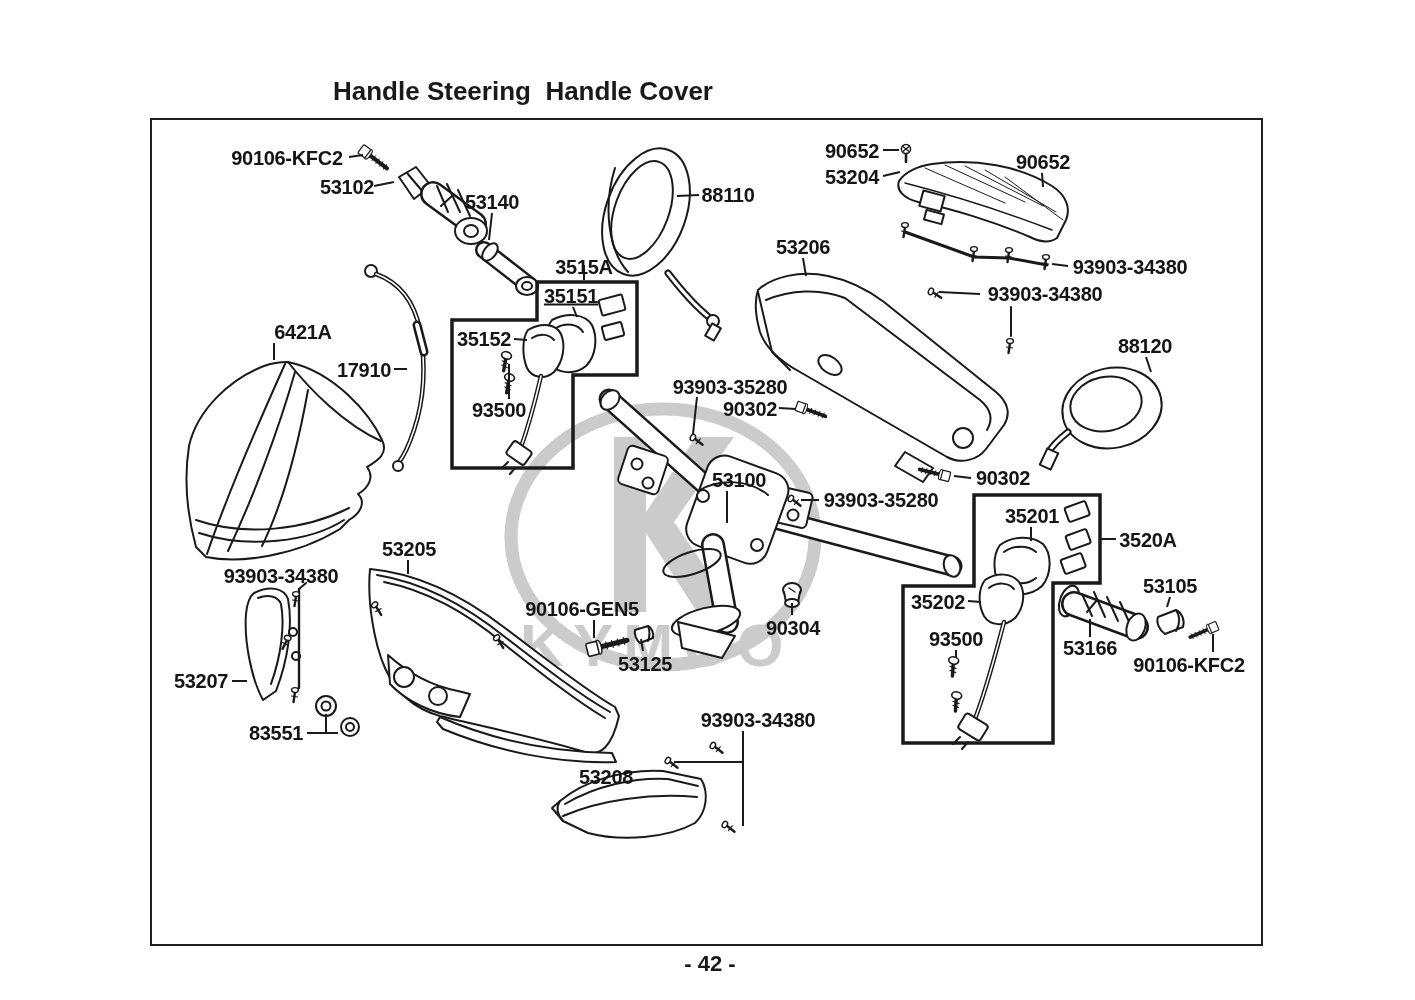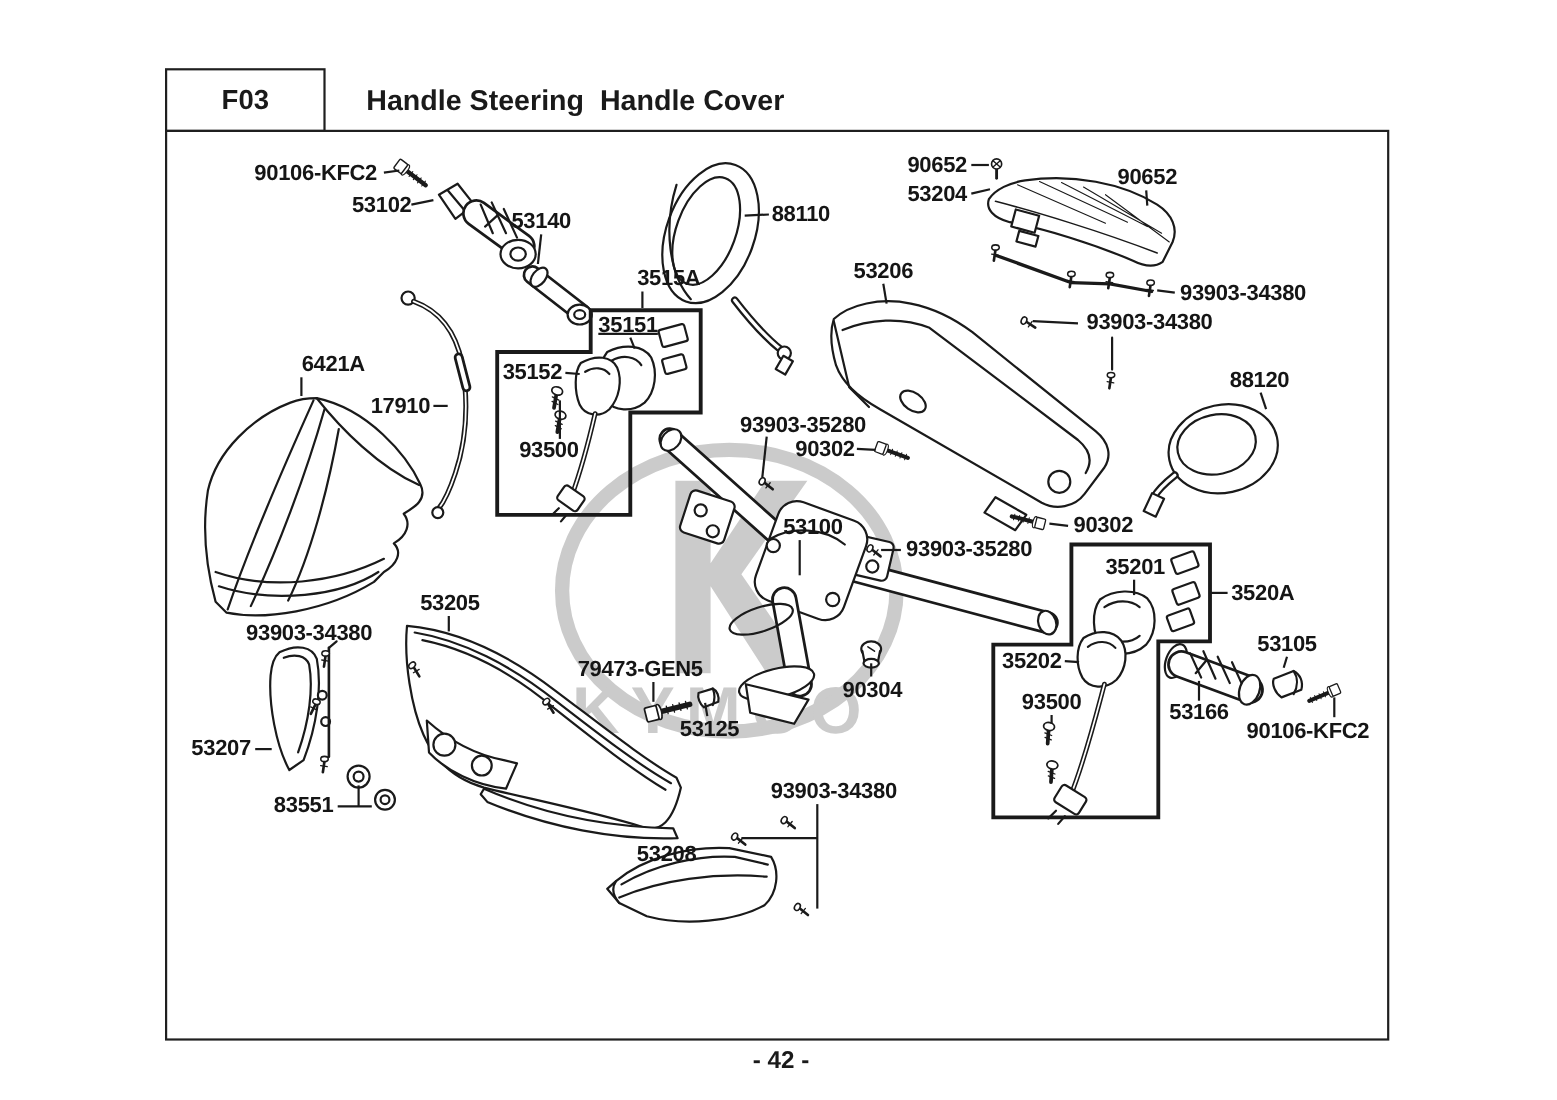--- a/index.html
+++ b/index.html
@@ -18,23 +18,20 @@
         letter-spacing:-0.3px;white-space:nowrap;color:#151515;}
   .group-box{fill:none;stroke:#1a1a1a;stroke-width:3.5px;}
   .leader{stroke:#1a1a1a;stroke-width:2px;}
   .wm{opacity:0.95;}
 </style>
 </head>
 <body>
 
 <div class="page">
 
-  <div class="code-box">
-    <span>F03</span>
-  </div>
   <div class="frame-title">Handle Steering  Handle Cover</div>
 
   <div class="main-frame"></div>
 
   <svg class="layer" viewBox="0 0 1415 1000">
     <defs>
       <g id="pin">
         <line x1="0" y1="3" x2="-1.5" y2="13" stroke="#1a1a1a" stroke-width="2.4"></line>
         <line x1="-3.5" y1="7" x2="2.5" y2="8" stroke="#1a1a1a" stroke-width="1.2"></line>
         <ellipse cx="0" cy="1" rx="3.4" ry="2.4" fill="#fff" stroke="#1a1a1a" stroke-width="1.4"></ellipse>
@@ -327,21 +324,21 @@
       <line x1="307" y1="733" x2="338" y2="733" class="leader"></line>
       <line x1="326" y1="733" x2="326" y2="714" class="leader"></line>
       <line x1="743" y1="731" x2="743" y2="826" class="leader"></line>
       <line x1="743" y1="762" x2="674" y2="762" class="leader"></line>
     </svg>
 
   <div id="label-layer">
       <div class="part-label" style="left: 287px; top: 158px;">90106-KFC2</div>
       <div class="part-label" style="left: 347px; top: 187px;">53102</div>
       <div class="part-label" style="left: 492px; top: 202px;">53140</div>
-      <div class="part-label" style="left: 584px; top: 254px; margin-left: 24px;">3515A</div>
+      <div class="part-label" style="left: 584px; top: 267px;">3515A</div>
       <div class="part-label" style="left: 571px; top: 296px; text-decoration: underline;">35151</div>
       <div class="part-label" style="left: 484px; top: 339px;">35152</div>
       <div class="part-label" style="left: 499px; top: 410px;">93500</div>
       <div class="part-label" style="left: 728px; top: 195px;">88110</div>
       <div class="part-label" style="left: 852px; top: 151px;">90652</div>
       <div class="part-label" style="left: 852px; top: 177px;">53204</div>
       <div class="part-label" style="left: 1043px; top: 162px;">90652</div>
       <div class="part-label" style="left: 1130px; top: 267px;">93903-34380</div>
       <div class="part-label" style="left: 1045px; top: 294px;">93903-34380</div>
       <div class="part-label" style="left: 803px; top: 247px;">53206</div>
@@ -350,21 +347,21 @@
       <div class="part-label" style="left: 364px; top: 370px; text-align: center;">17910</div>
       <div class="part-label" style="left: 730px; top: 387px;">93903-35280</div>
       <div class="part-label" style="left: 750px; top: 409px;">90302</div>
       <div class="part-label" style="left: 1003px; top: 478px;">90302</div>
       <div class="part-label" style="left: 739px; top: 480px;">53100</div>
       <div class="part-label" style="left: 881px; top: 500px;">93903-35280</div>
       <div class="part-label" style="left: 1032px; top: 516px;">35201</div>
       <div class="part-label" style="left: 1148px; top: 540px;">3520A</div>
       <div class="part-label" style="left: 409px; top: 549px;">53205</div>
       <div class="part-label" style="left: 281px; top: 576px;">93903-34380</div>
-      <div class="part-label" style="left: 582px; top: 609px;">79473-GEN5</div>
+      <div class="part-label" style="left: 582px; top: 609px;">90106-GEN5</div>
       <div class="part-label" style="left: 1170px; top: 586px;">53105</div>
       <div class="part-label" style="left: 938px; top: 602px;">35202</div>
       <div class="part-label" style="left: 956px; top: 639px;">93500</div>
       <div class="part-label" style="left: 1090px; top: 648px;">53166</div>
       <div class="part-label" style="left: 1189px; top: 665px;">90106-KFC2</div>
       <div class="part-label" style="left: 793px; top: 628px;">90304</div>
       <div class="part-label" style="left: 645px; top: 664px;">53125</div>
       <div class="part-label" style="left: 201px; top: 681px;">53207</div>
       <div class="part-label" style="left: 276px; top: 733px;">83551</div>
       <div class="part-label" style="left: 758px; top: 720px;">93903-34380</div>

